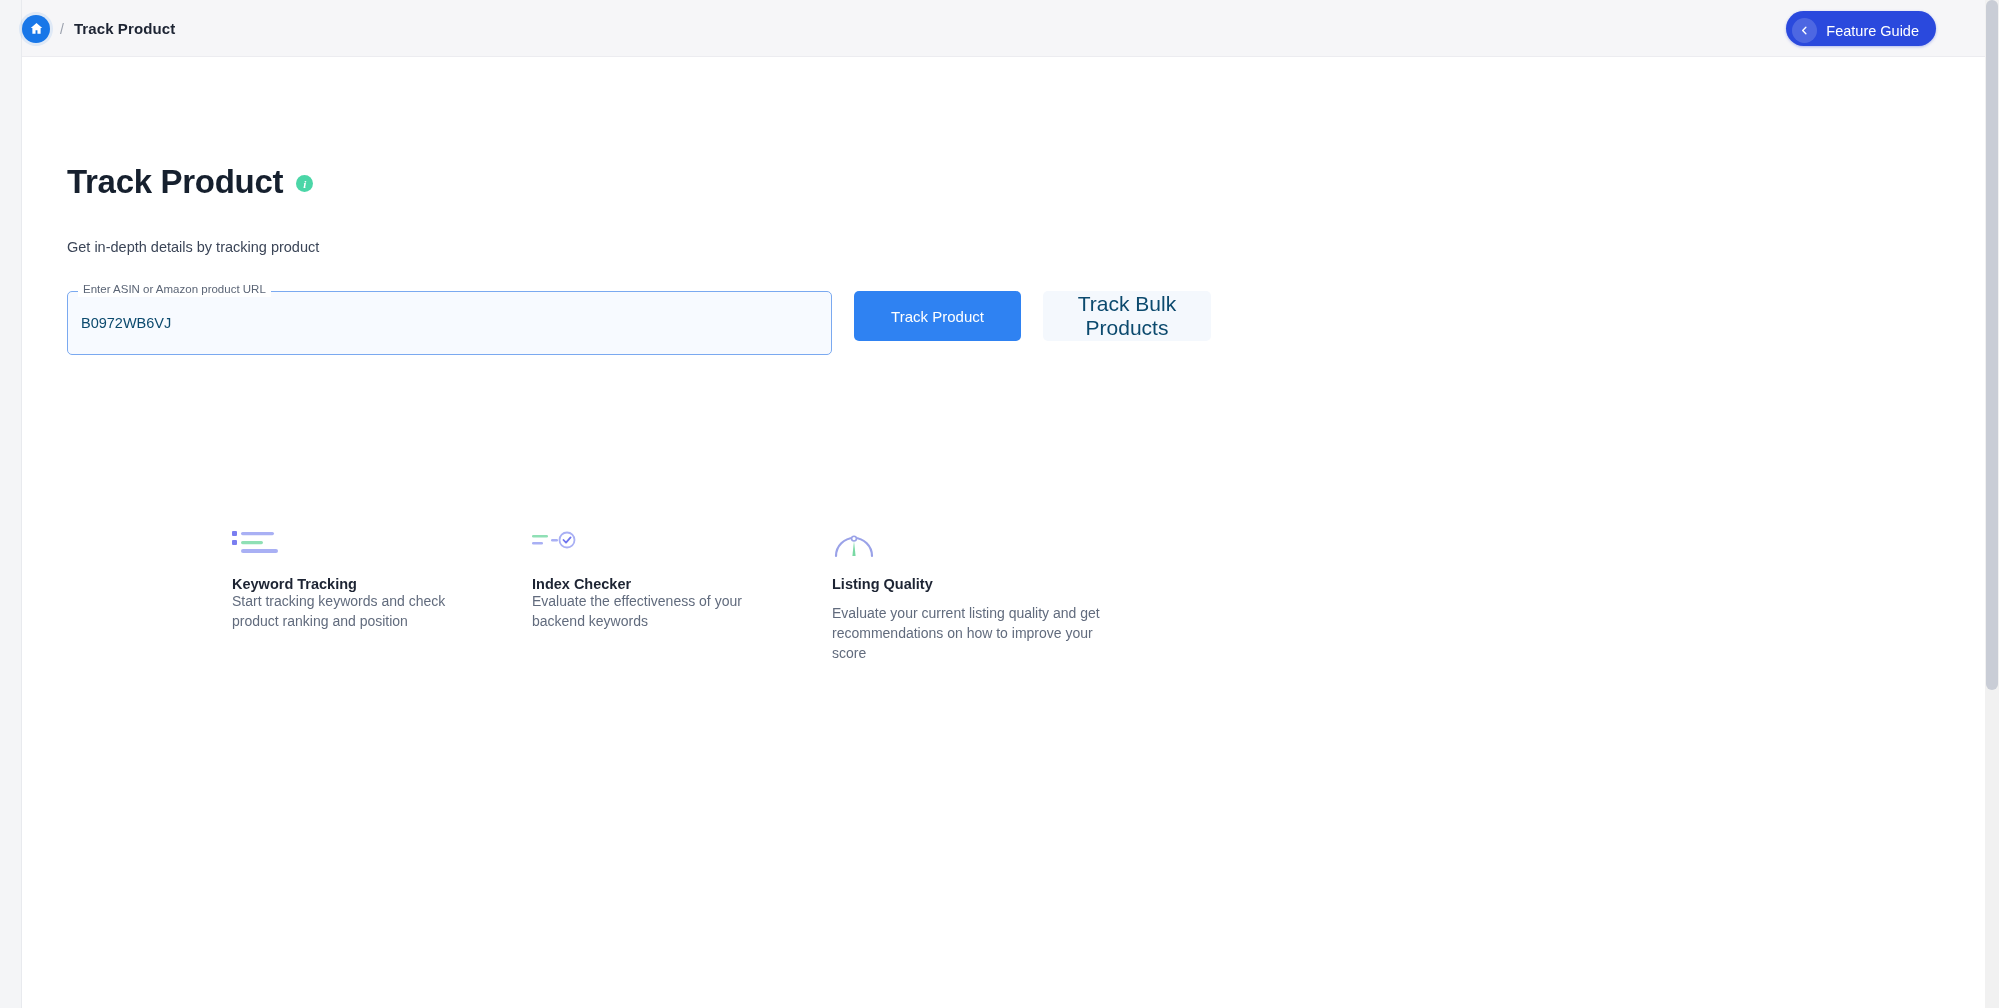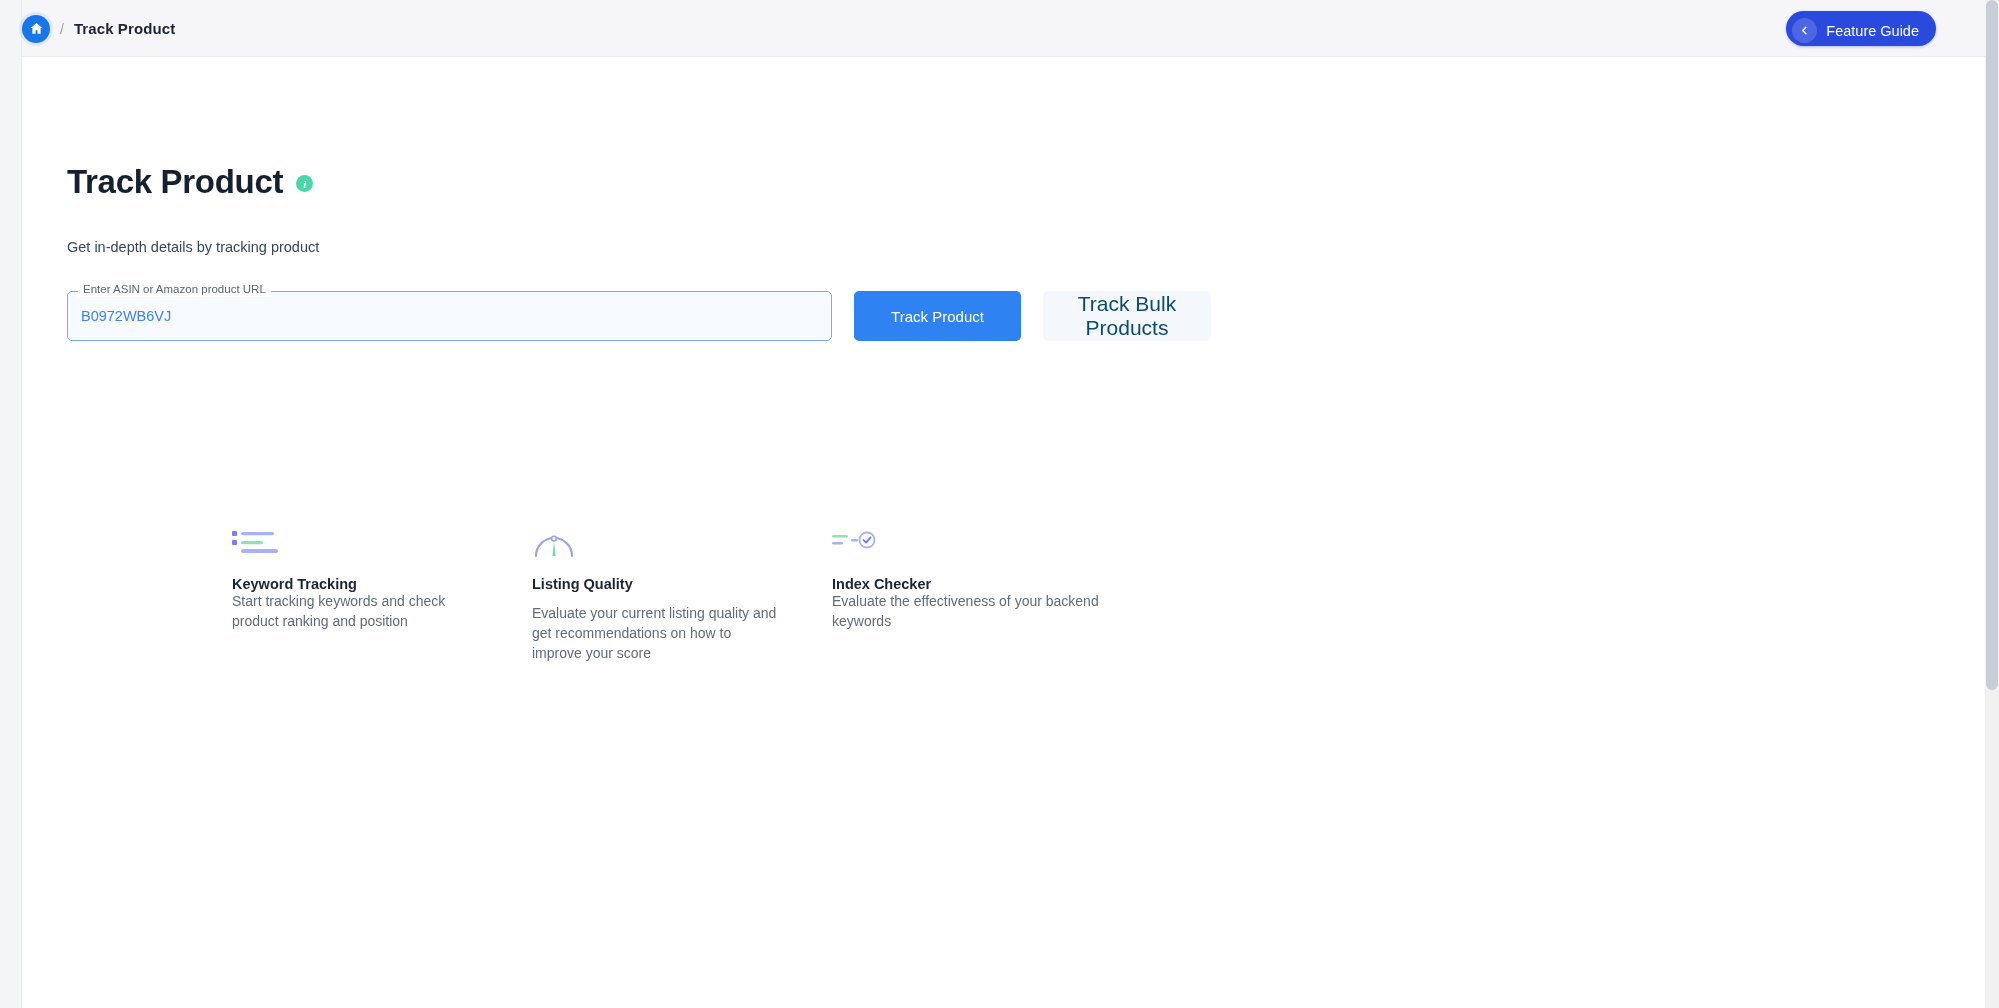--- a/index.html
+++ b/index.html
@@ -159,21 +159,21 @@
   
   .search-row {
     position: absolute;
     left: 45px; top: 234px;
     display: flex;
     align-items: flex-start;
   }
   .input-wrap {
     position: relative;
     width: 765px;
-    height: 50px;
+    height: 64px;
   }
   .input-box {
     position: absolute;
     inset: 0;
     border: 1px solid #7aa9f0;
     border-radius: 5px;
     background: #f7faff;
     box-sizing: border-box;
   }
   .input-legend {
@@ -190,21 +190,21 @@
     position: absolute;
     left: 1px; top: 1px;
     width: calc(100% - 2px);
     height: calc(100% - 2px);
     border: none;
     outline: none;
     background: transparent;
     padding: 0 13px;
     box-sizing: border-box;
     font-size: 14.5px;
-    color: #3b82f6;
+    color: #0c4a6e;
     font-family: "Liberation Sans", sans-serif;
   }
 
   .btn-track {
     margin-left: 22px;
     width: 167px; height: 50px;
     background: #2f82f2;
     border: none;
     border-radius: 5px;
     color: #ffffff;
@@ -319,46 +319,46 @@
             <rect x="9" y="3" width="33" height="3.2" rx="1.6" fill="#a9b0f4"></rect>
             <rect x="0" y="11" width="5" height="5" rx="1" fill="#7a7ef0"></rect>
             <rect x="9" y="12" width="22" height="3.2" rx="1.6" fill="#8fe0b5"></rect>
             <rect x="9" y="20" width="37" height="4" rx="2" fill="#a9b0f4"></rect>
           </svg>
         </div>
         <div class="feature-title">Keyword Tracking</div>
         <div class="feature-desc">Start tracking keywords and check product ranking and position</div>
       </div>
 
-      <div class="feature-card card-3">
-        <div class="feature-icon">
-          <svg width="44" height="32" viewBox="0 0 44 32">
-            <path d="M4 29 A18 18 0 0 1 40 29" fill="none" stroke="#9aa2e8" stroke-width="2.2" stroke-linecap="round"></path>
-            <circle cx="22" cy="11.6" r="2.4" fill="#ffffff" stroke="#9aa2e8" stroke-width="1.6"></circle>
-            <path d="M22 14 L20.4 29 L23.6 29 Z" fill="#79d9a4"></path>
-          </svg>
-        </div>
-        <div class="feature-title">Listing Quality</div>
-        <div class="feature-desc">Evaluate your current listing quality and get recommendations on how to improve your score</div>
-      </div>
-
       <div class="feature-card card-2">
         <div class="feature-icon">
           <svg width="46" height="26" viewBox="0 0 46 26">
             <rect x="0" y="6" width="16" height="2.6" rx="1.3" fill="#8fe0b5"></rect>
             <rect x="0" y="13" width="11" height="2.6" rx="1.3" fill="#a9b0f4"></rect>
             <rect x="19" y="10" width="7" height="2.4" rx="1.2" fill="#a9b0f4"></rect>
             <circle cx="35" cy="11" r="7.5" fill="none" stroke="#a9b0f4" stroke-width="1.8"></circle>
             <polyline points="31.5 11 34 13.6 38.6 8.4" fill="none" stroke="#6f75ee" stroke-width="1.8" stroke-linecap="round" stroke-linejoin="round"></polyline>
           </svg>
         </div>
         <div class="feature-title">Index Checker</div>
         <div class="feature-desc">Evaluate the effectiveness of your backend keywords</div>
       </div>
 
+      <div class="feature-card card-3">
+        <div class="feature-icon">
+          <svg width="44" height="32" viewBox="0 0 44 32">
+            <path d="M4 29 A18 18 0 0 1 40 29" fill="none" stroke="#9aa2e8" stroke-width="2.2" stroke-linecap="round"></path>
+            <circle cx="22" cy="11.6" r="2.4" fill="#ffffff" stroke="#9aa2e8" stroke-width="1.6"></circle>
+            <path d="M22 14 L20.4 29 L23.6 29 Z" fill="#79d9a4"></path>
+          </svg>
+        </div>
+        <div class="feature-title">Listing Quality</div>
+        <div class="feature-desc">Evaluate your current listing quality and get recommendations on how to improve your score</div>
+      </div>
+
     </div>
 
   </div>
 </div>
 
 <div class="scrollbar-track">
   <div class="scrollbar-thumb"></div>
 </div>
 
 </body></html>

